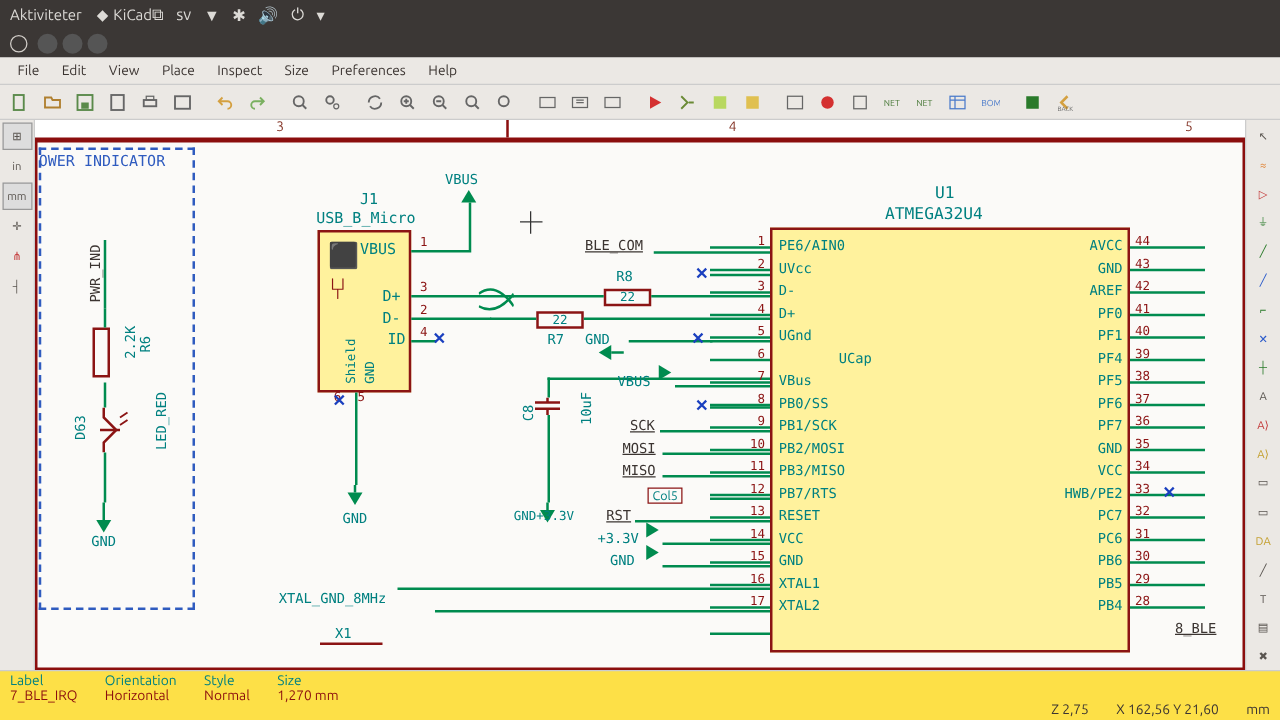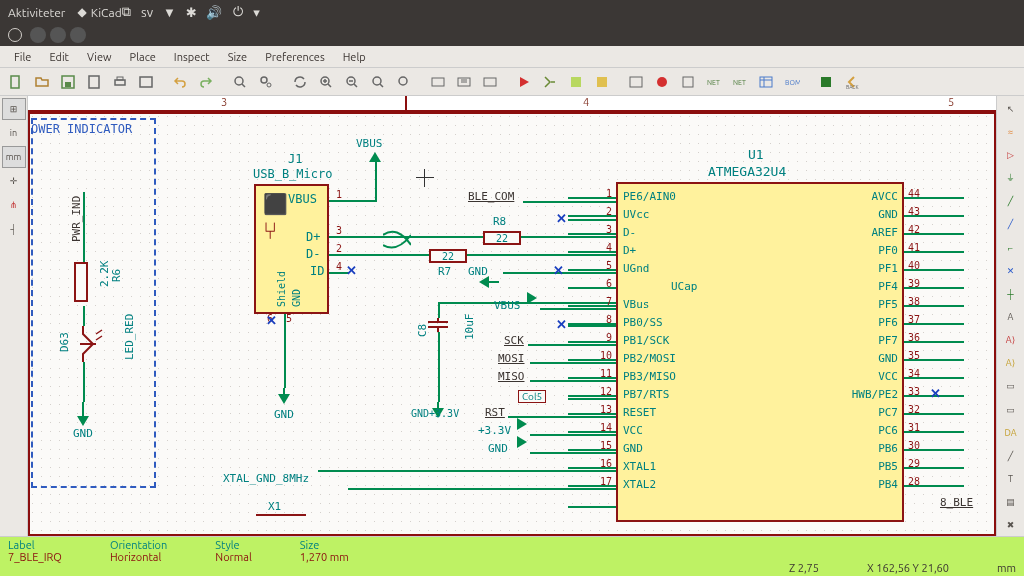--- a/index.html
+++ b/index.html
@@ -22,21 +22,21 @@
   .tb-sep { width:6px; }
   .work { display:flex; height:440px; }
   .left-tools { width:28px; background:#ebe8e4; border-right:1px solid #ccc; display:flex; flex-direction:column; align-items:center; gap:2px; padding-top:2px; }
   .lt-btn { width:24px; height:22px; display:flex; align-items:center; justify-content:center; font-size:9px; color:#5a5550; }
   .right-tools { width:28px; background:#ebe8e4; border-left:1px solid #ccc; display:flex; flex-direction:column; align-items:center; gap:2px; padding-top:2px; }
   .canvas-wrap { flex:1; position:relative; background:#fbfaf8; overflow:hidden; }
   .ruler-h { height:16px; background:#fff; border-bottom:2px solid #8b0e0e; position:relative; color:#843426; font-size:11px; }
   .ruler-h .tick { position:absolute; top:0; }
   .canvas { position:absolute; left:0; top:16px; right:0; bottom:0; background-image:radial-gradient(circle,#d4d0cc 0.5px,transparent 0.5px); background-size:9px 9px; }
   .canvas-border { position:absolute; left:0; top:0; right:0; bottom:0; border:2px solid #8b0e0e; pointer-events:none; }
-  .statusbar { height:40px; background:#bef264; border-top:1px solid #ccc; padding:2px 8px; display:flex; gap:48px; color:#3b3431; }
+  .statusbar { height:40px; background:#fde047; border-top:1px solid #ccc; padding:2px 8px; display:flex; gap:22px; color:#3b3431; }
   .stat-col { display:flex; flex-direction:column; font-size:11px; }
   .stat-label { color:#008080; }
   .stat-val { color:#8b0e0e; }
   
   .wire-h { position:absolute; height:2px; background:#008b4f; }
   .wire-v { position:absolute; width:2px; background:#008b4f; }
   .comp-box { position:absolute; background:#fff29d; border:2px solid #8b1414; }
   .comp-text { position:absolute; color:#008080; font-size:12px; font-family:monospace; }
   .dashed-box { position:absolute; border:2px dashed #2f5bbf; }
   .pin-label { font-family:monospace; font-size:11px; color:#008080; position:absolute; }

